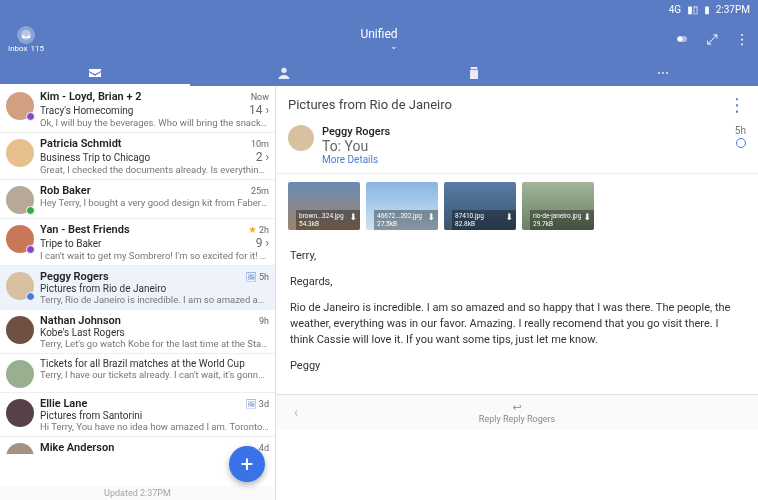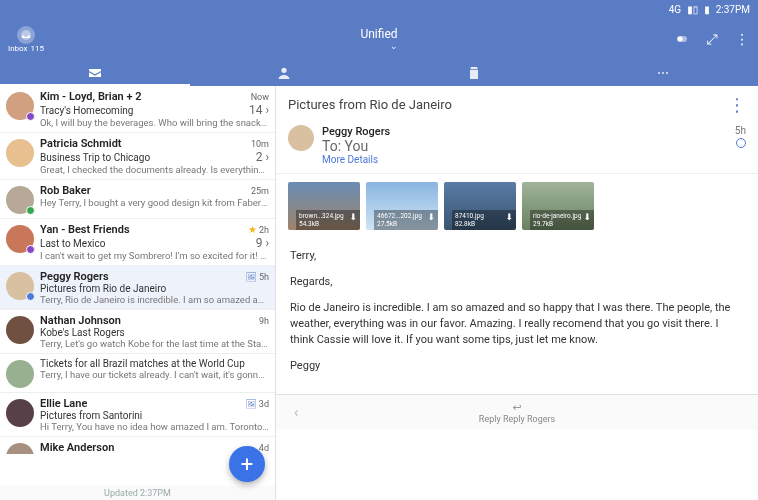--- a/index.html
+++ b/index.html
@@ -176,21 +176,21 @@
           <div class="row">
             <div class="avatar" style="background:#c87858">
               <div class="dot" style="background:#8548c4"></div>
             </div>
             <div class="body">
               <div class="line1">
                 <span class="from">Yan - Best Friends</span>
                 <span class="time"><span class="star">★</span> 2h</span>
               </div>
               <div class="subj">
-                <span>Last to Mexico</span>
+                <span>Tripe to Baker</span>
                 <span class="count">9 ›</span>
               </div>
               <div class="prev">I can't wait to get my Sombrero! I'm so excited for it! Let's ge…</div>
             </div>
           </div>
           <div class="row sel">
             <div class="avatar" style="background:#d8c0a0">
               <div class="dot" style="background:#4a7bd8"></div>
             </div>
             <div class="body">

